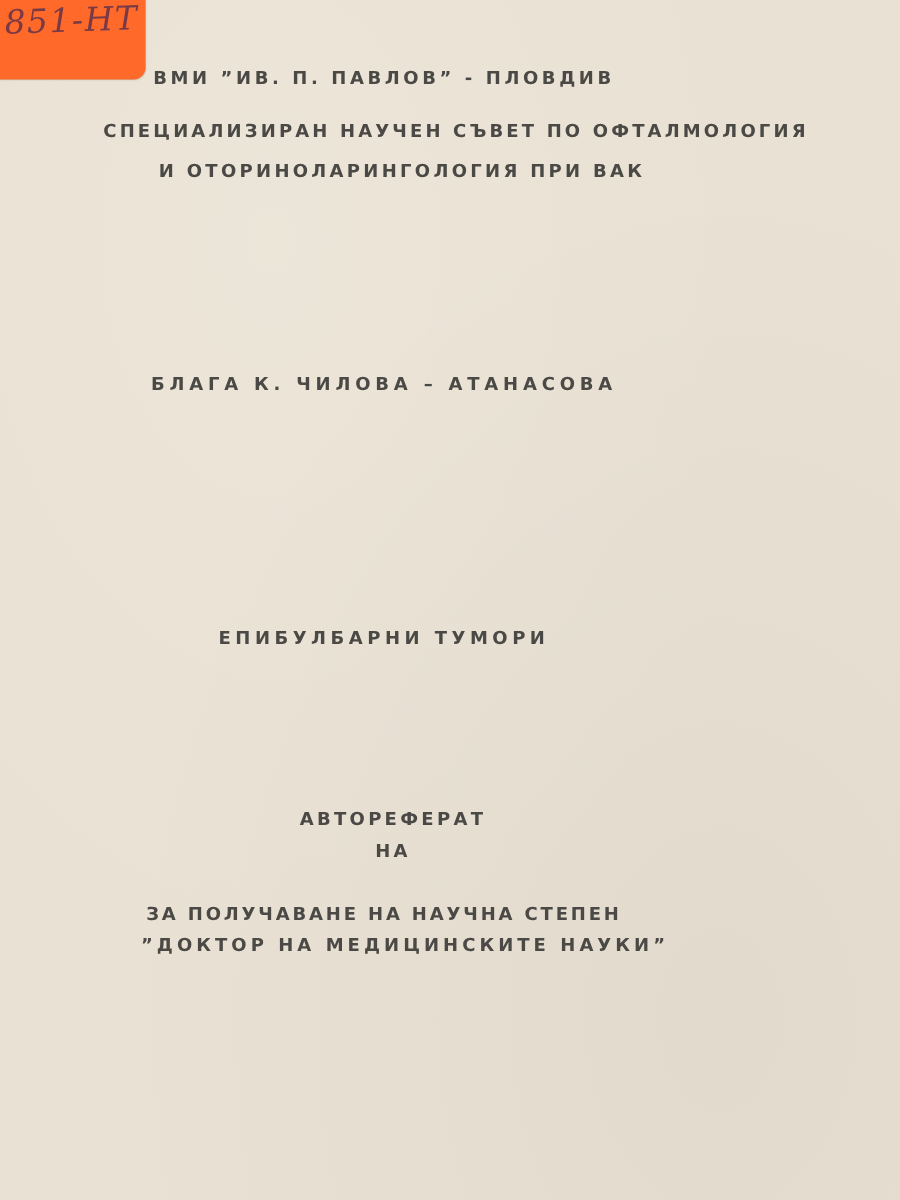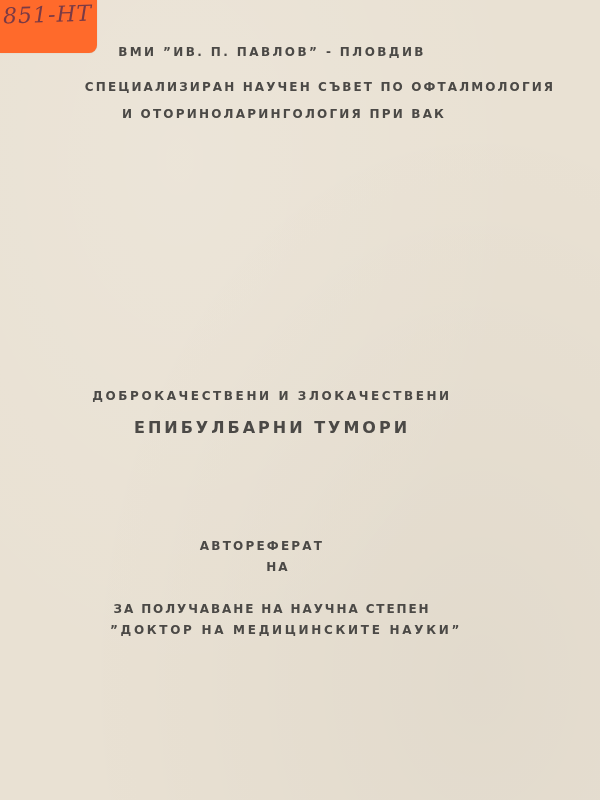--- a/index.html
+++ b/index.html
@@ -40,57 +40,57 @@
       font-family: "DejaVu Serif", "Liberation Serif", serif;
       font-style: italic;
       font-size: 22px;
       color: #7a3a45;
       letter-spacing: 1px;
       transform: rotate(-2deg);
       white-space: nowrap;
     }
     .line {
       position: absolute;
-      left: 16px;
+      left: 0;
       width: 512px;
       text-align: center;
       font-weight: bold;
       font-size: 12px;
       letter-spacing: 2.2px;
       white-space: nowrap;
       color: #4b4946;
     }
     .l-inst     { top: 45px;  font-size: 12px; letter-spacing: 2.4px; }
     .l-council1 { top: 80px;  font-size: 12px; letter-spacing: 2.1px; margin-left: 48px; }
     .l-council2 { top: 107px; font-size: 12px; letter-spacing: 2.2px; padding-left: 12px; }
     .l-author   { top: 249px; font-size: 12px; letter-spacing: 3.2px; }
     .l-title1   { top: 389px; font-size: 12px; letter-spacing: 2.6px; }
-    .l-title2   { top: 418px; font-size: 16px; letter-spacing: 3.0px; }
+    .l-title2   { top: 418px; font-size: 12px; letter-spacing: 3.0px; }
     .l-type1    { top: 539px; left: 0; width: 496px; font-size: 12px; letter-spacing: 2.2px; padding-left: 28px; box-sizing: border-box; }
     .l-type2    { top: 560px; font-size: 12px; letter-spacing: 2.2px; padding-left: 12px; box-sizing: border-box; }
     .l-type3    { top: 582px; font-size: 12px; letter-spacing: 2.2px; padding-left: 28px; box-sizing: border-box; }
     .l-type4    { top: 602px; font-size: 12px; letter-spacing: 1.9px; box-sizing: border-box; }
     .l-type5    { top: 623px; font-size: 12px; letter-spacing: 2.7px; padding-left: 28px; box-sizing: border-box; }
     .l-place    { top: 771px; font-size: 12px; letter-spacing: 2.6px; padding-left: 8px; box-sizing: border-box; }
   </style>
 </head>
 <body>
 
 <div class="page">
 
   <div class="sticker">
     <span class="sticker-text">851-НТ</span>
   </div>
 
   <div class="line l-inst">ВМИ ”ИВ. П. ПАВЛОВ” - ПЛОВДИВ</div>
   <div class="line l-council1">СПЕЦИАЛИЗИРАН НАУЧЕН СЪВЕТ ПО ОФТАЛМОЛОГИЯ</div>
   <div class="line l-council2">И ОТОРИНОЛАРИНГОЛОГИЯ ПРИ ВАК</div>
 
+  <div class="line l-author">БЛАГА К. ЧИЛОВА – АТАНАСОВА</div>
 
-  <div class="line l-title1">ДОБРОКАЧЕСТВЕНИ И ЗЛОКАЧЕСТВЕНИ</div>
   <div class="line l-title2">ЕПИБУЛБАРНИ  ТУМОРИ</div>
 
   <div class="line l-type1">АВТОРЕФЕРАТ</div>
   <div class="line l-type2">НА</div>
   <div class="line l-type4">ЗА ПОЛУЧАВАНЕ НА НАУЧНА СТЕПЕН</div>
   <div class="line l-type5">”ДОКТОР НА МЕДИЦИНСКИТЕ НАУКИ”</div>
 
 
 </div>
 

